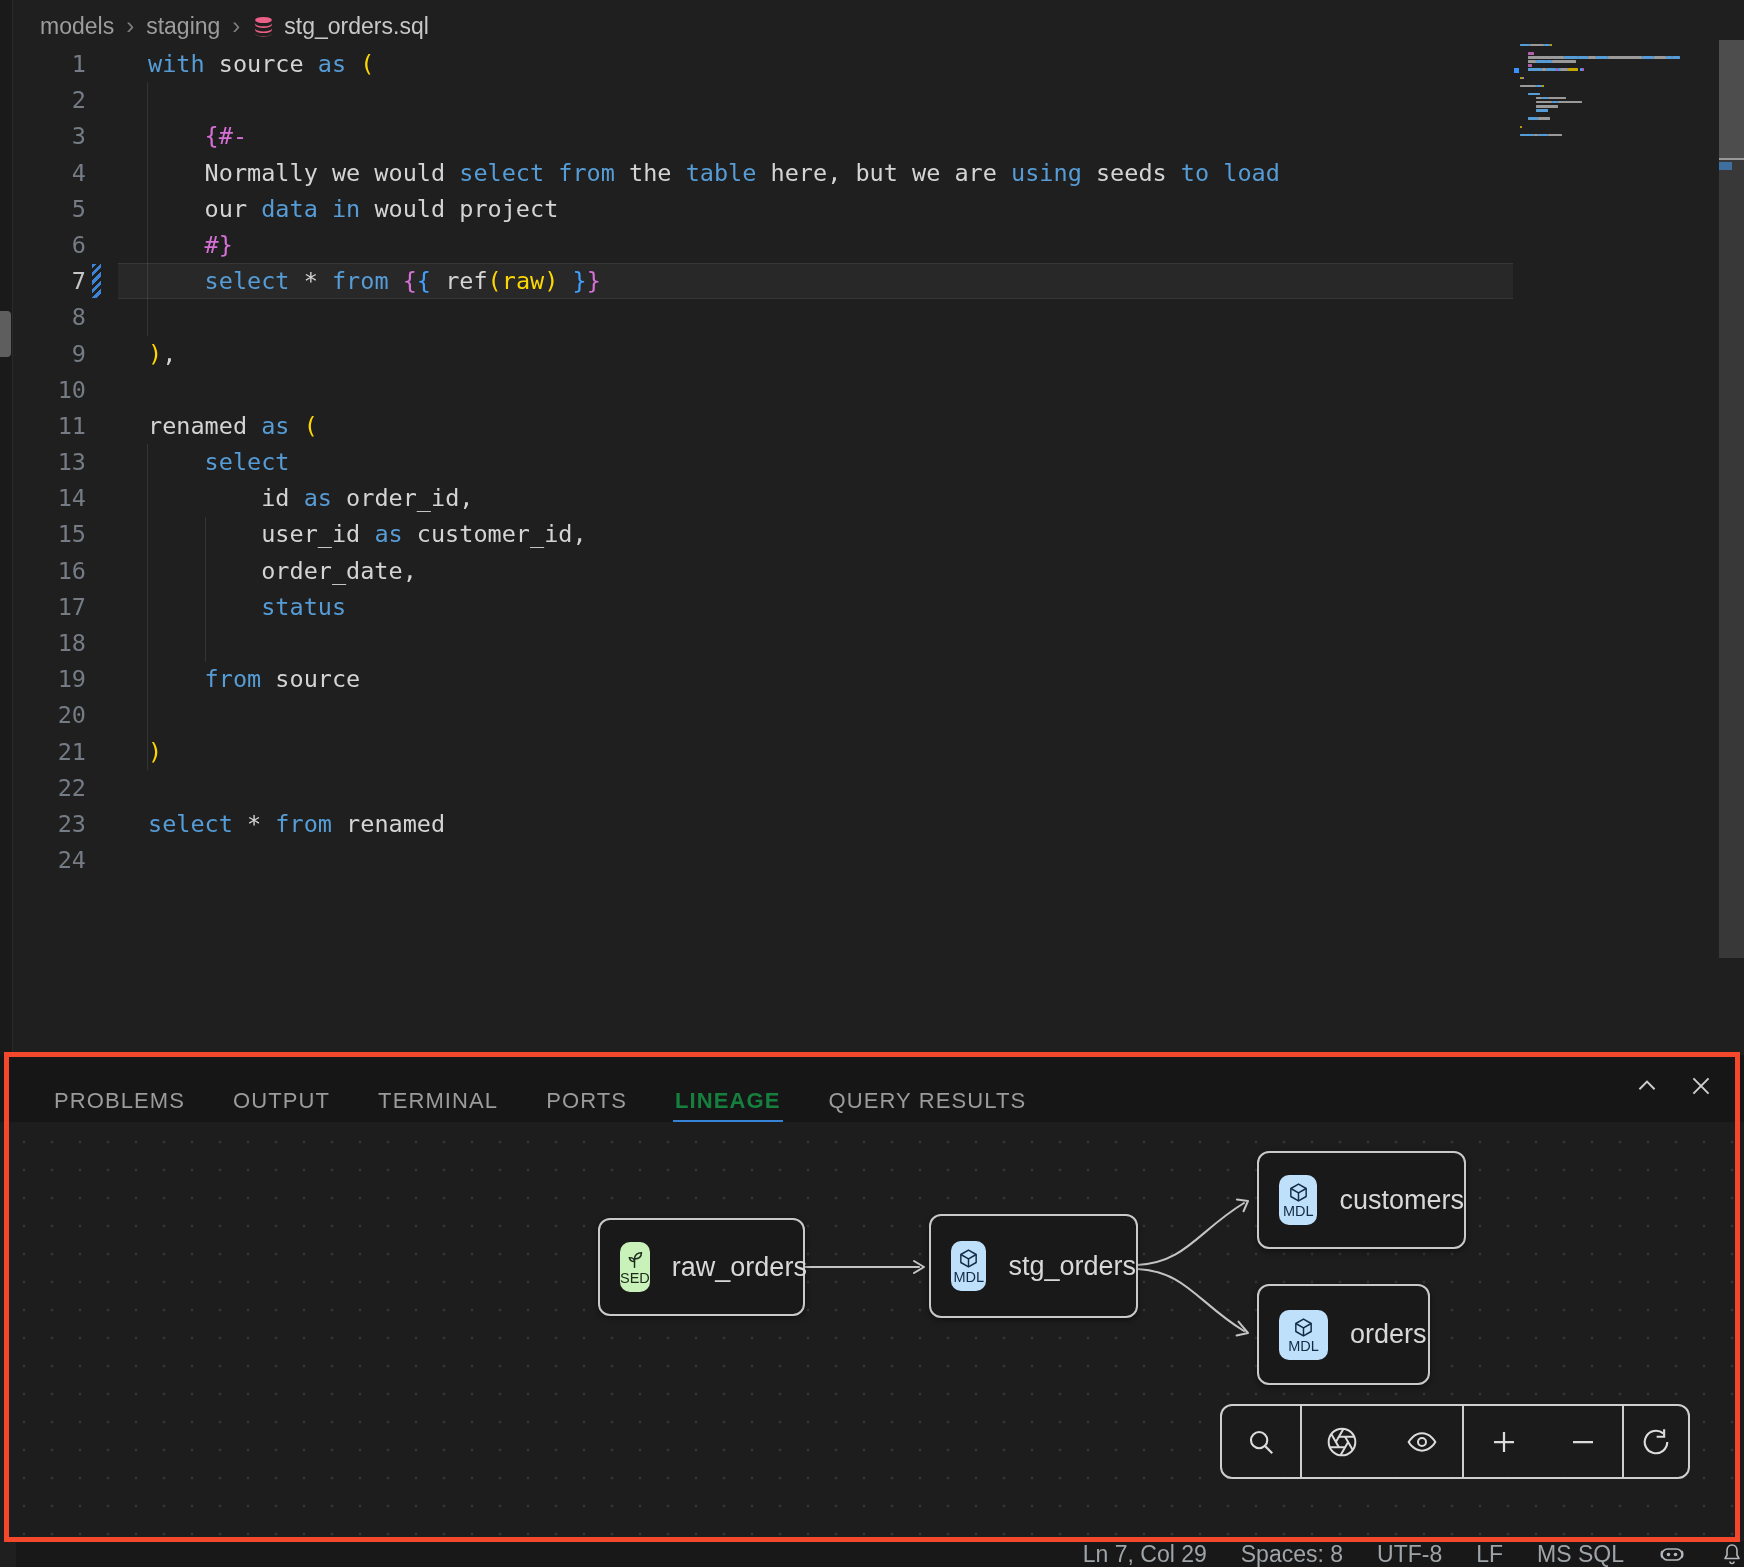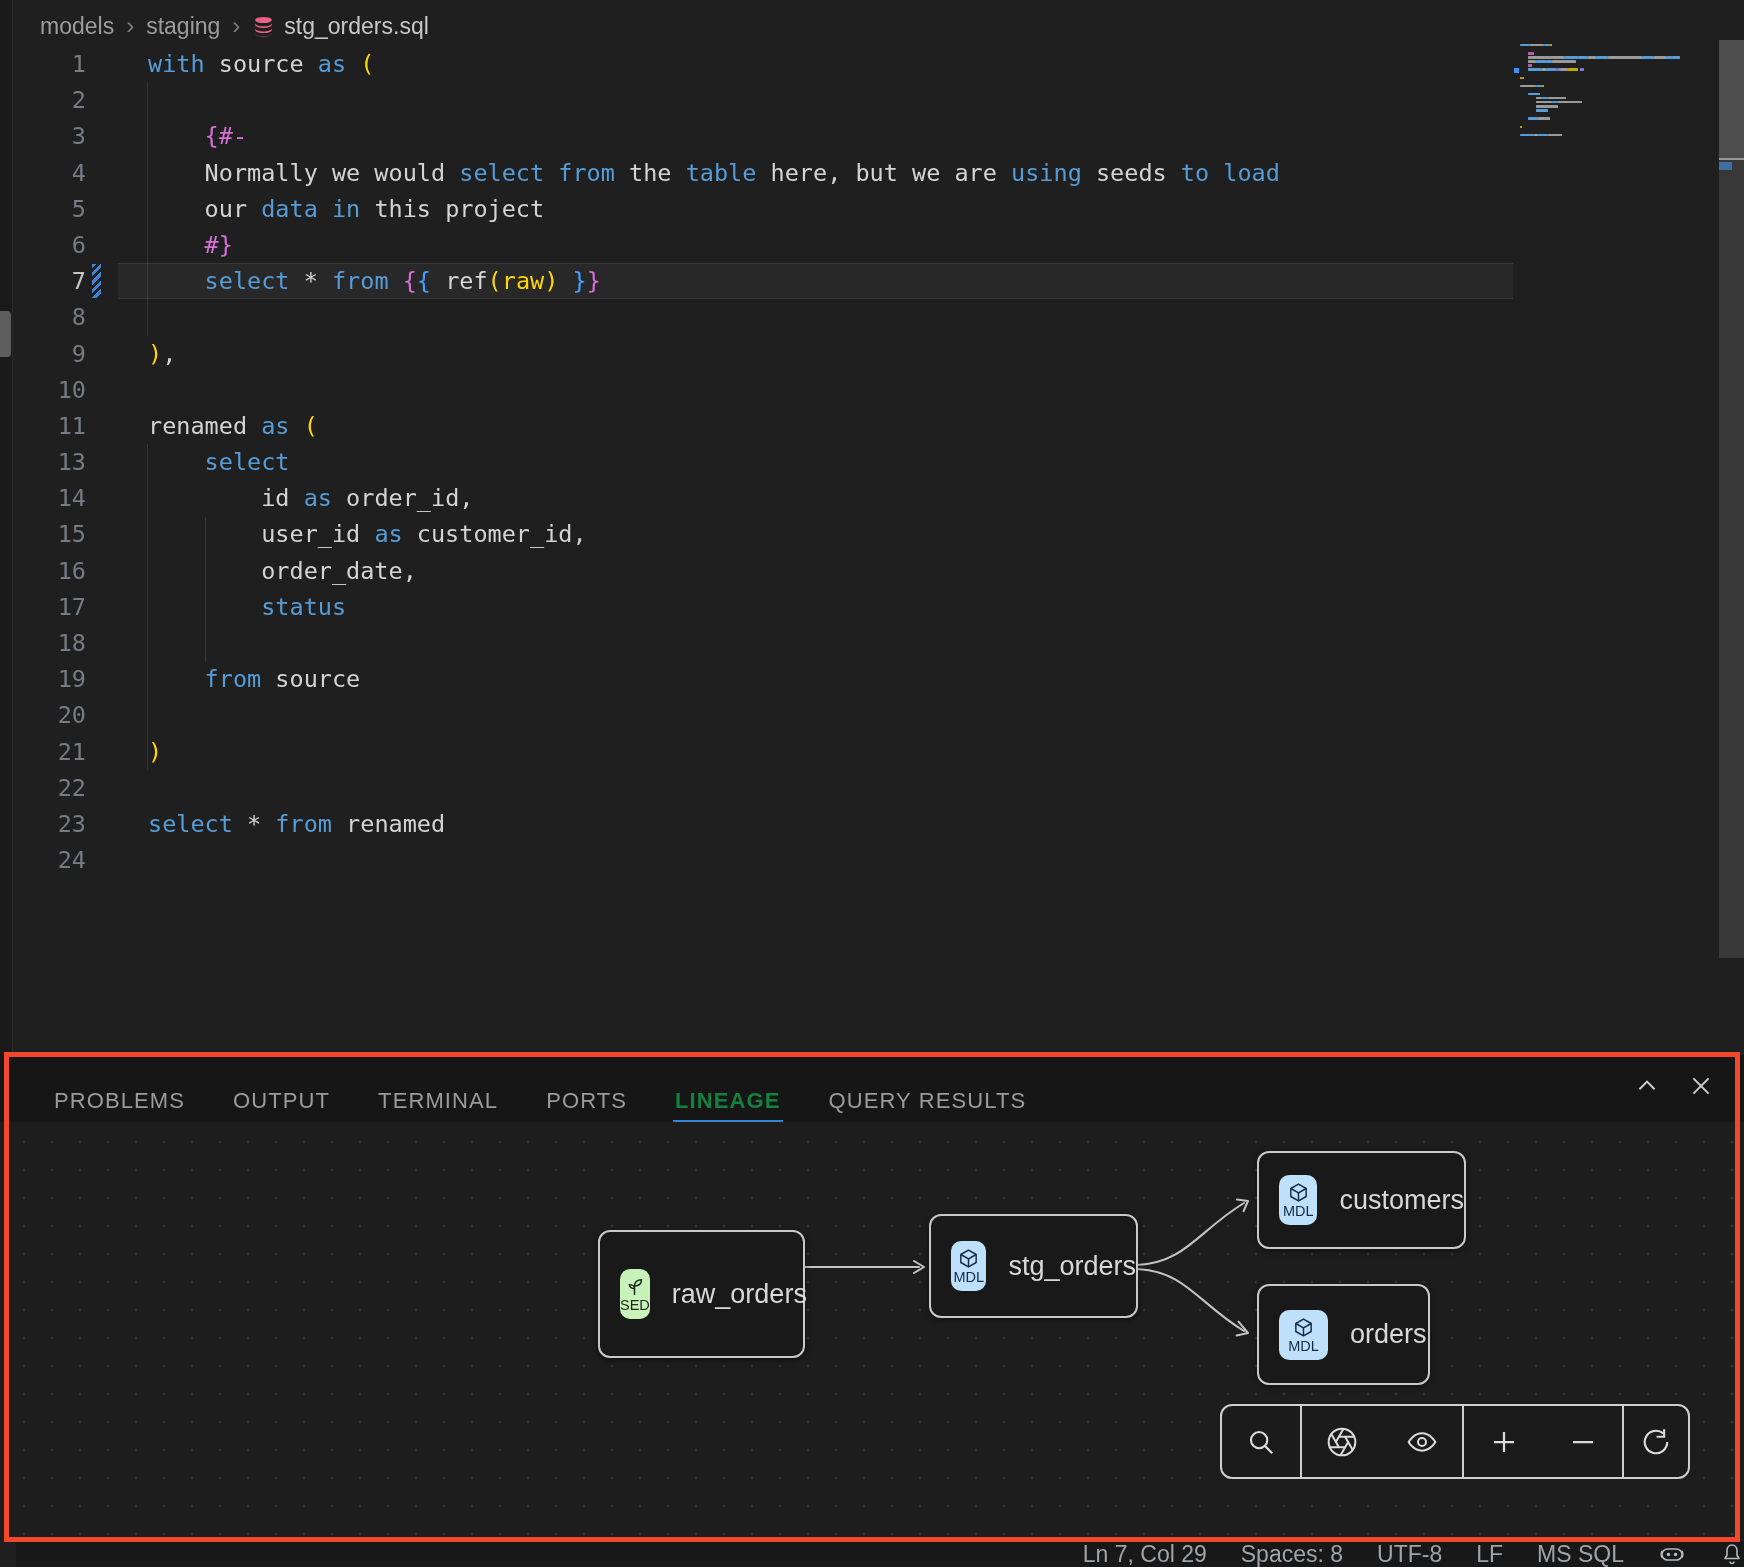--- a/index.html
+++ b/index.html
@@ -105,21 +105,21 @@
 
     <div class="indent-guide" style="left:147px; top:82px;  height:254px;"></div>
     <div class="indent-guide" style="left:147px; top:444px; height:326px;"></div>
     <div class="indent-guide" style="left:205px; top:517px; height:145px;"></div>
 
     <div class="code-lines">
         <div class="code-line"><span class="ln">1</span><span class="lt"><span class="tk-k">with </span><span class="tk-w">source </span><span class="tk-k">as </span><span class="tk-y">(</span></span></div>
         <div class="code-line"><span class="ln">2</span><span class="lt"></span></div>
         <div class="code-line"><span class="ln">3</span><span class="lt"><span class="tk-w">    </span><span class="tk-p">{#-</span></span></div>
         <div class="code-line"><span class="ln">4</span><span class="lt"><span class="tk-w">    </span><span class="tk-w">Normally we would </span><span class="tk-k">select </span><span class="tk-k">from </span><span class="tk-w">the </span><span class="tk-k">table </span><span class="tk-w">here, but we are </span><span class="tk-k">using </span><span class="tk-w">seeds </span><span class="tk-k">to </span><span class="tk-k">load</span></span></div>
-        <div class="code-line"><span class="ln">5</span><span class="lt"><span class="tk-w">    </span><span class="tk-w">our </span><span class="tk-k">data </span><span class="tk-k">in </span><span class="tk-w">this project</span></span></div>
+        <div class="code-line"><span class="ln">5</span><span class="lt"><span class="tk-w">    </span><span class="tk-w">our </span><span class="tk-k">data </span><span class="tk-k">in </span><span class="tk-w">would project</span></span></div>
         <div class="code-line"><span class="ln">6</span><span class="lt"><span class="tk-w">    </span><span class="tk-p">#}</span></span></div>
         <div class="code-line active"><span class="ln">7</span><span class="lt"><span class="tk-w">    </span><span class="tk-k">select </span><span class="tk-w">* </span><span class="tk-k">from </span><span class="tk-p">{</span><span class="tk-b">{</span><span class="tk-w"> ref</span><span class="tk-y">(raw)</span><span class="tk-w"> </span><span class="tk-b">}</span><span class="tk-p">}</span></span></div>
         <div class="code-line"><span class="ln">8</span><span class="lt"></span></div>
         <div class="code-line"><span class="ln">9</span><span class="lt"><span class="tk-y">)</span><span class="tk-w">,</span></span></div>
         <div class="code-line"><span class="ln">10</span><span class="lt"></span></div>
         <div class="code-line"><span class="ln">11</span><span class="lt"><span class="tk-w">renamed </span><span class="tk-k">as </span><span class="tk-y">(</span></span></div>
         <div class="code-line"><span class="ln">13</span><span class="lt"><span class="tk-w">    </span><span class="tk-k">select</span></span></div>
         <div class="code-line"><span class="ln">14</span><span class="lt"><span class="tk-w">        </span><span class="tk-w">id </span><span class="tk-k">as </span><span class="tk-w">order_id,</span></span></div>
         <div class="code-line"><span class="ln">15</span><span class="lt"><span class="tk-w">        </span><span class="tk-w">user_id </span><span class="tk-k">as </span><span class="tk-w">customer_id,</span></span></div>
         <div class="code-line"><span class="ln">16</span><span class="lt"><span class="tk-w">        </span><span class="tk-w">order_date,</span></span></div>
@@ -274,21 +274,21 @@
       <path d="M805,1267 H919"></path>
       <path d="M914,1261 L924,1267 L914,1273"></path>
       <path d="M1137,1265 C1185,1263 1198,1231 1244,1203"></path>
       <path d="M1237,1199 L1248,1201 L1243,1211" transform="rotate(-3 1248 1201)"></path>
       <path d="M1137,1269 C1185,1271 1198,1303 1244,1331"></path>
       <path d="M1237,1323 L1248,1333 L1237,1337" transform="rotate(8 1248 1333)"></path>
     </g>
   </svg>
 
   <div id="nodes-host">
-      <div class="node" style="left: 598px; top: 1218px; width: 207px; height: 128px; margin-top: 12px;">
+      <div class="node" style="left: 598px; top: 1218px; width: 207px; height: 98px;">
         <span class="badge seed">
           <svg width="21" height="21" viewBox="0 0 20 20" fill="none" stroke="currentColor" stroke-width="1.4">
             <path d="M10 18 V9.5"></path>
             <path d="M10 9.5 C10 5.8 12.8 3.6 16.6 3.6 C16.6 7.4 13.8 9.5 10 9.5 Z"></path>
             <path d="M10 12 C7.8 12 5.6 11 5.1 8.2 C7.9 8.2 10 9.6 10 12 Z"></path>
           </svg>
           <span class="btxt">SED</span>
         </span>
         <span class="nlabel">raw_orders</span>
       </div>

